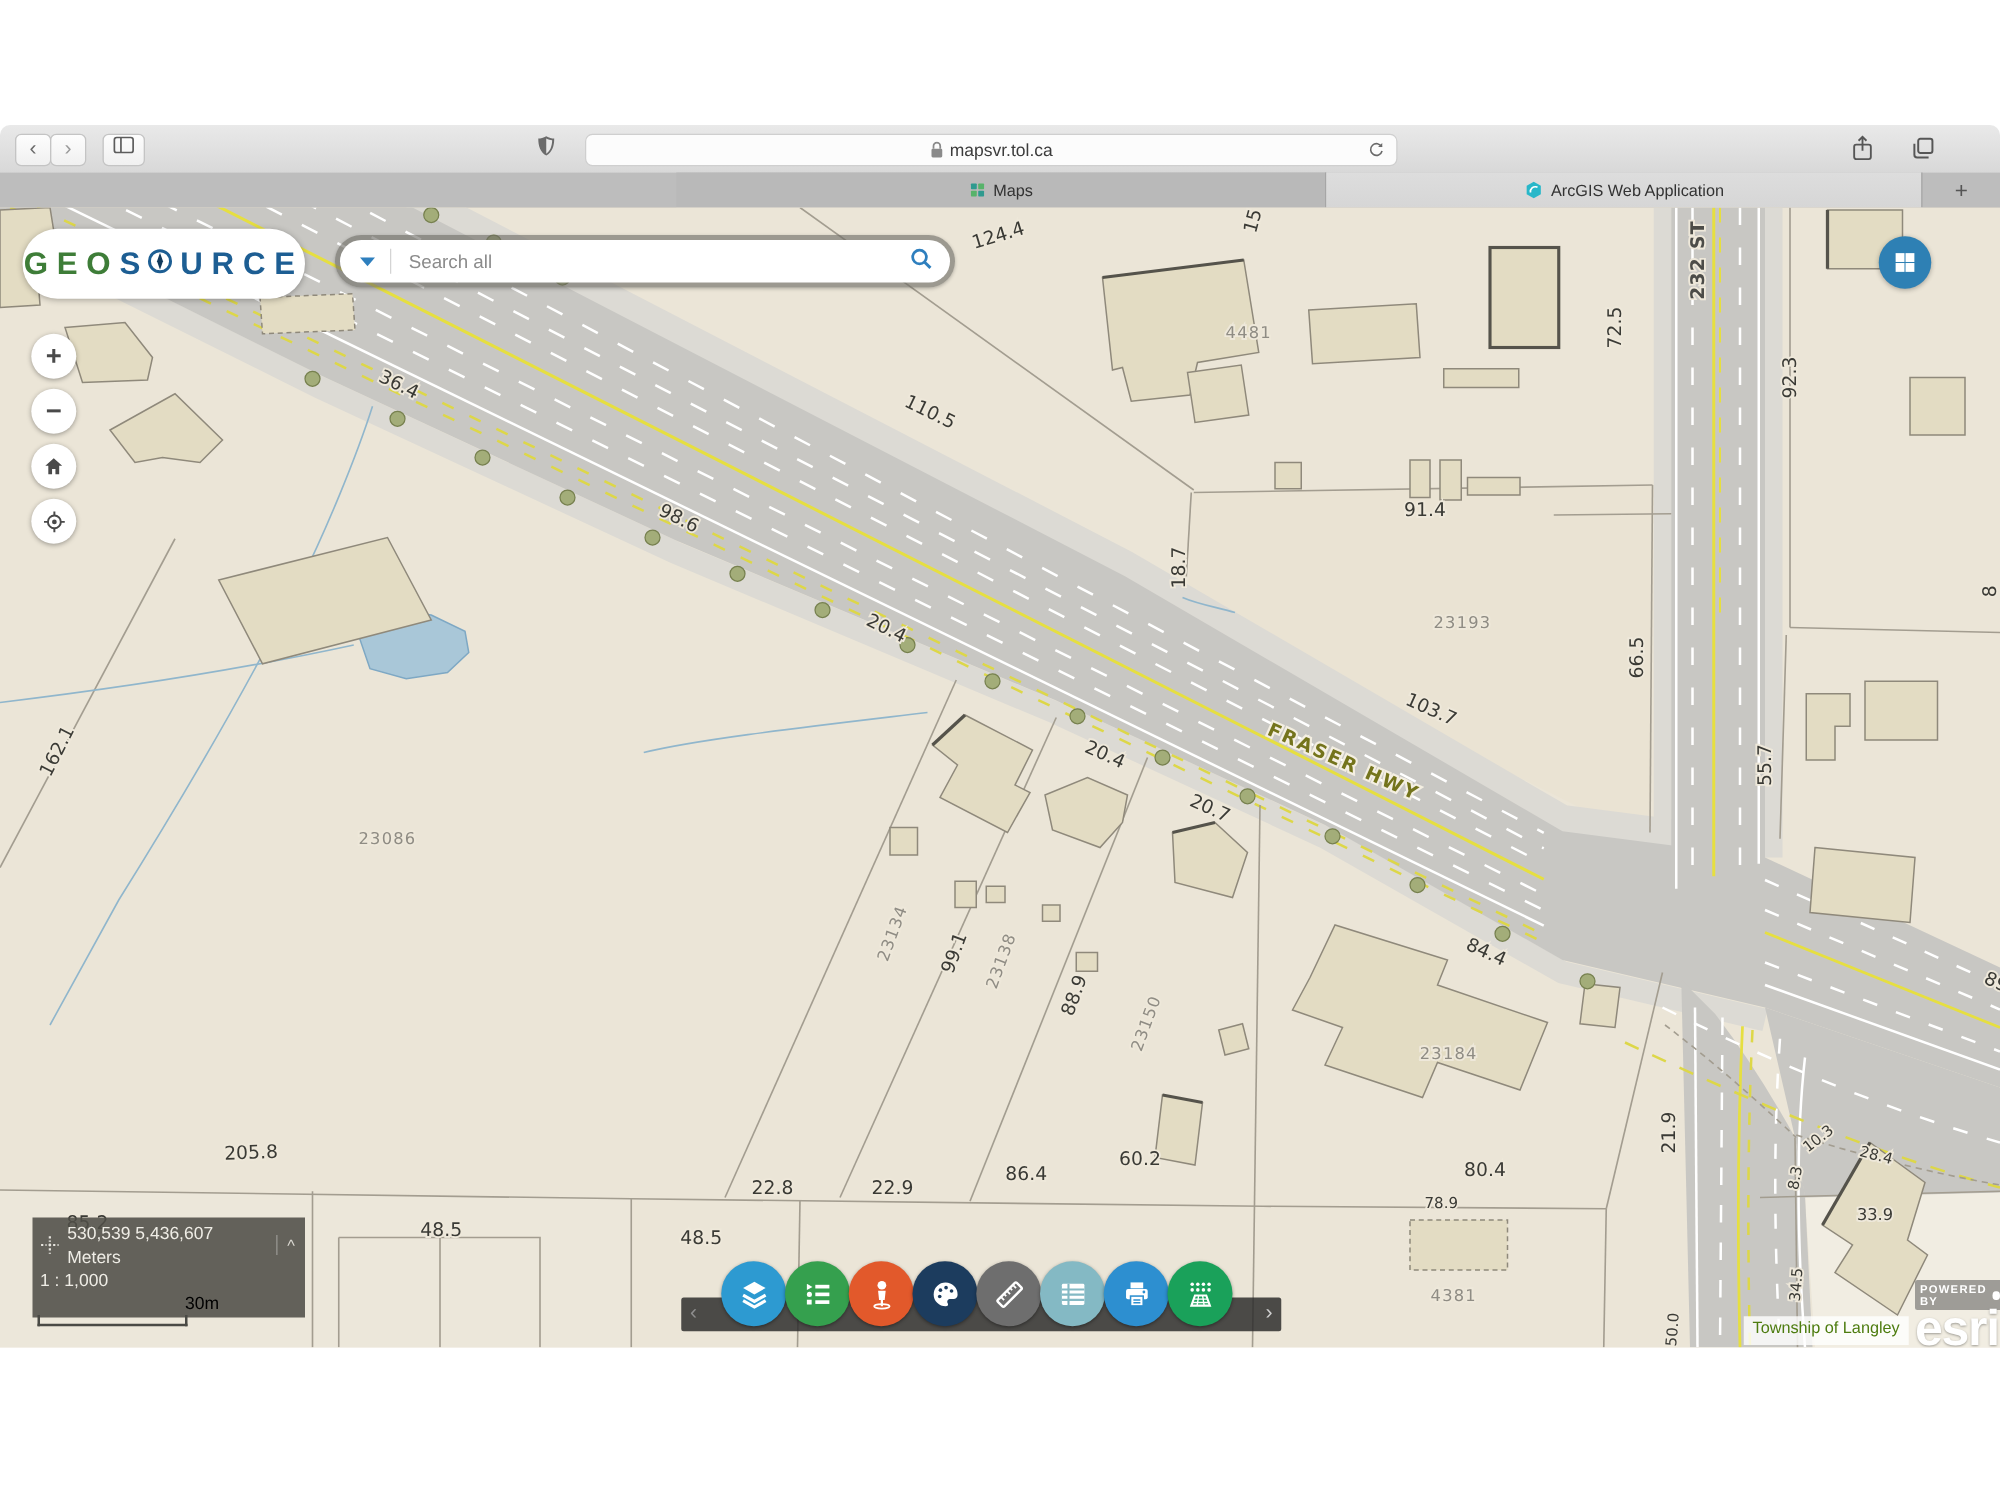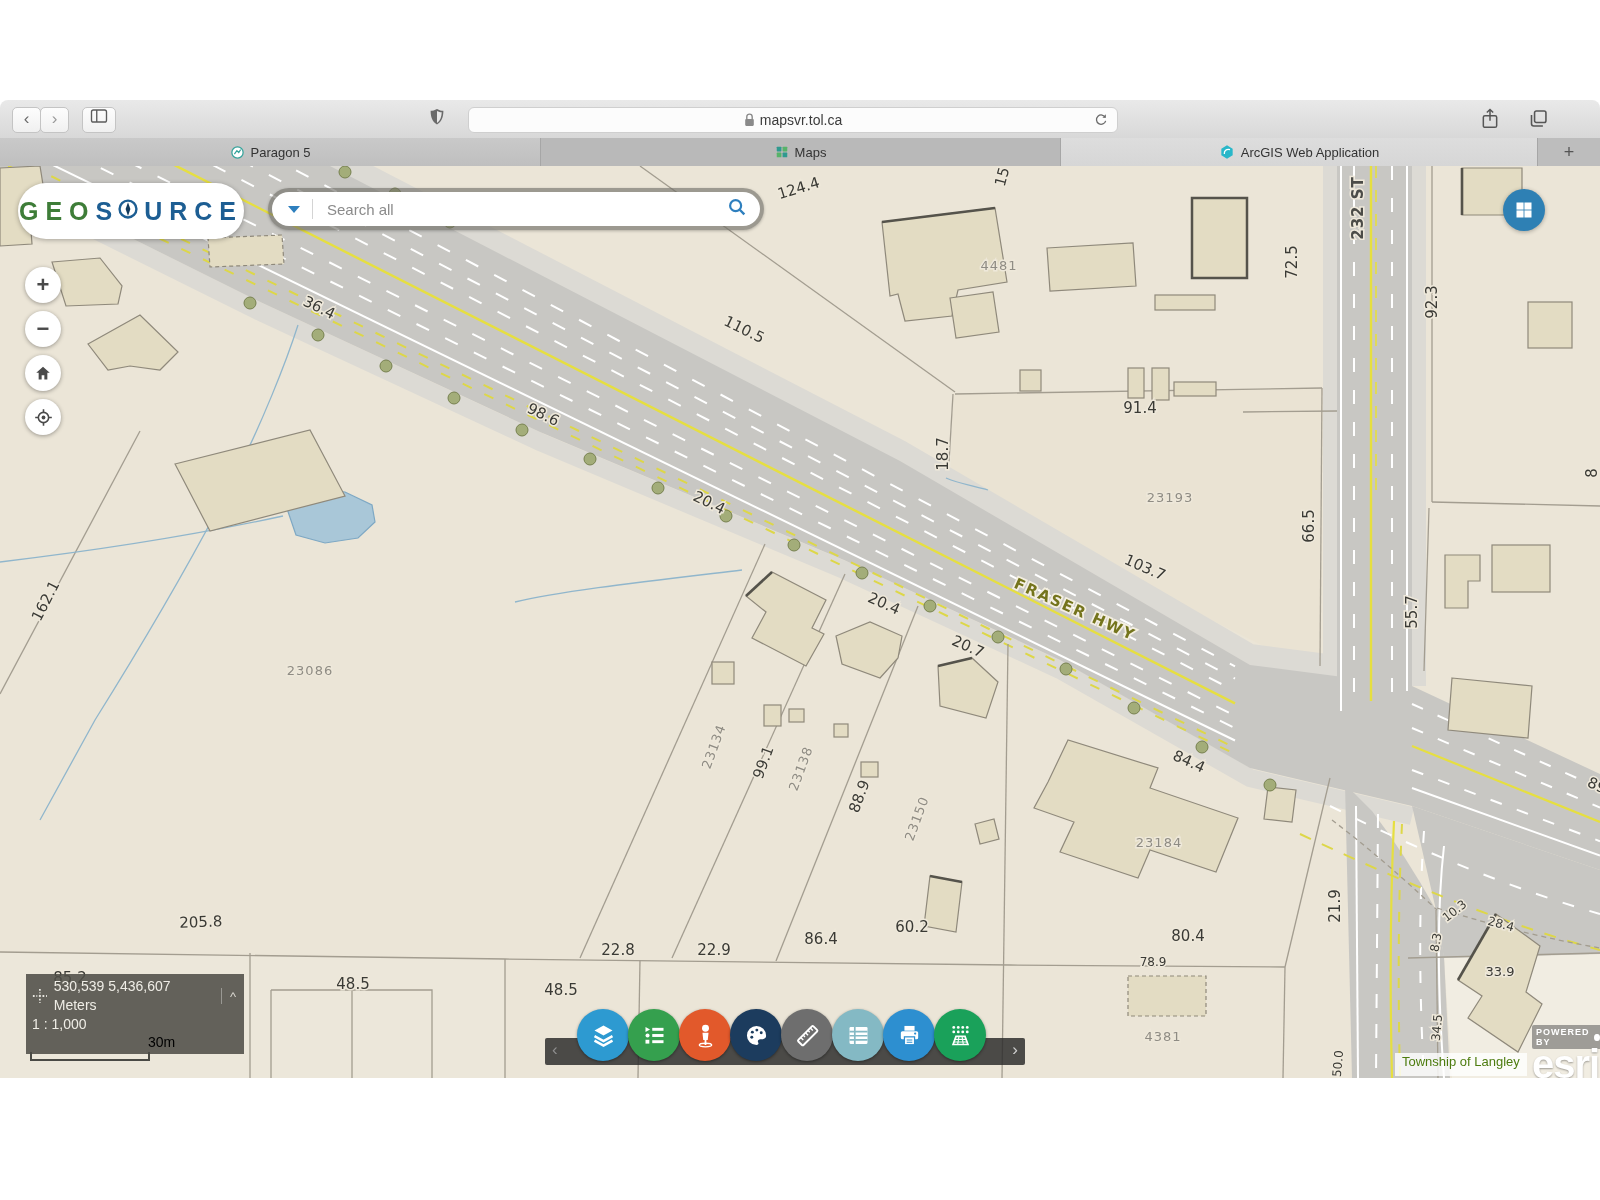--- a/index.html
+++ b/index.html
@@ -138,27 +138,20 @@
     </div>
     <div class="abs" style="left:1528px;top:8px;">
       <svg width="21" height="21" viewBox="0 0 24 24">
         <rect x="7.5" y="3.5" width="13" height="13" rx="2" fill="none" stroke="#565656" stroke-width="1.8"></rect>
         <path d="M4 8v10a2.5 2.5 0 002.5 2.5H17" fill="none" stroke="#565656" stroke-width="1.8"></path>
       </svg>
     </div>
   </div>
 
   <div id="tabbar" class="abs">
-    <div class="tab inactive abs" style="left:0;width:540px;">
-      <svg width="15" height="15" viewBox="0 0 24 24">
-        <circle cx="12" cy="12" r="9" fill="#fff" stroke="#35a39b" stroke-width="2"></circle>
-        <path d="M7 14.5l4-5.5 3 3 3-4.5" fill="none" stroke="#35a39b" stroke-width="2"></path>
-      </svg>
-      <span>Paragon 5</span>
-    </div>
     <div class="tab inactive abs" style="left:541px;width:519px;background:#b9b9b9;">
       <svg width="14" height="14" viewBox="0 0 24 24">
         <rect x="3" y="3" width="8" height="8" rx="1" fill="#2f9a8f"></rect>
         <rect x="13" y="3" width="8" height="8" rx="1" fill="#57b36a"></rect>
         <rect x="3" y="13" width="8" height="8" rx="1" fill="#57b36a"></rect>
         <rect x="13" y="13" width="8" height="8" rx="1" fill="#2f9a8f"></rect>
       </svg>
       <span>Maps</span>
     </div>
     <div class="tab active abs" style="left:1061px;width:476px;">

